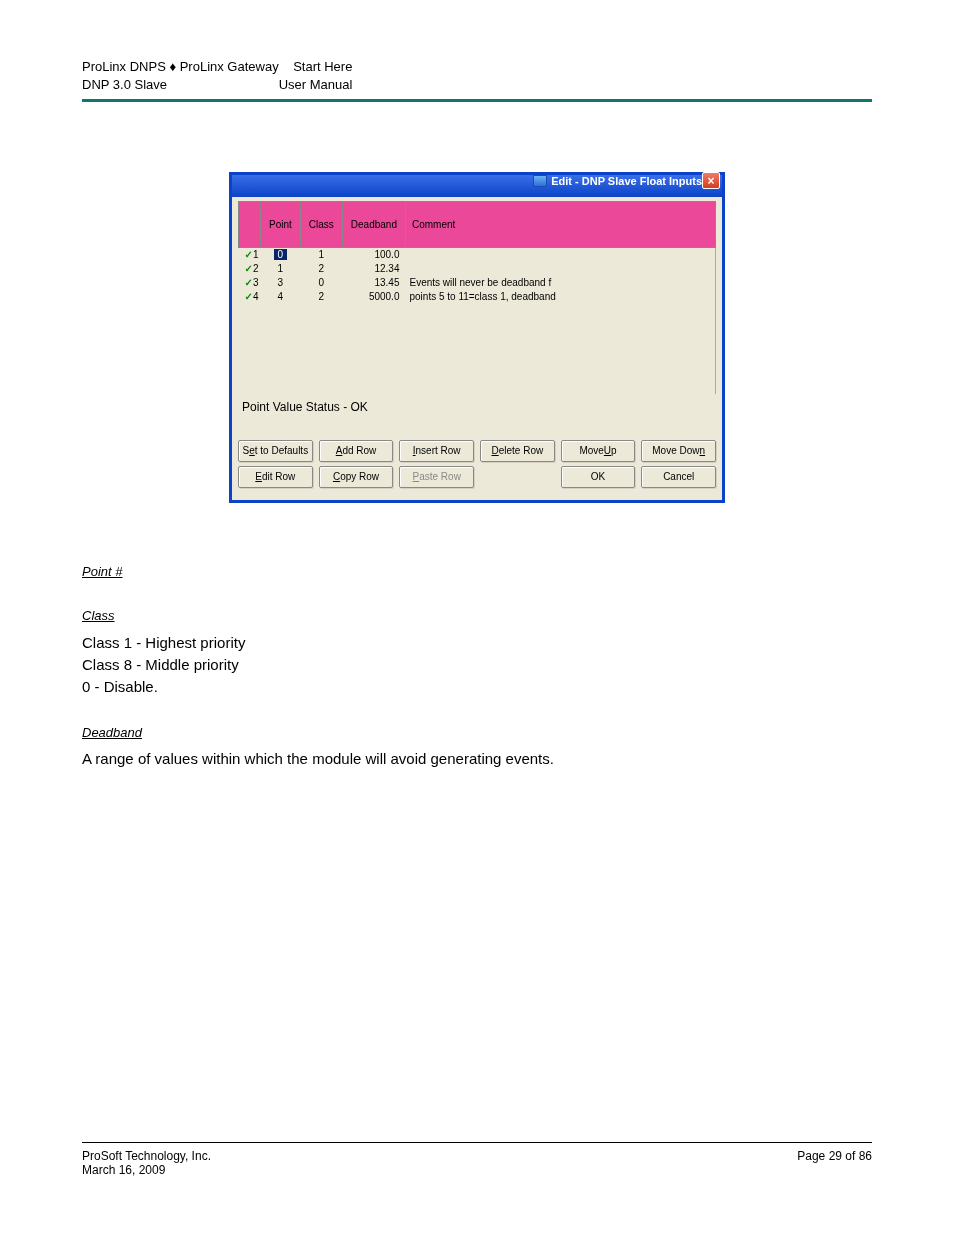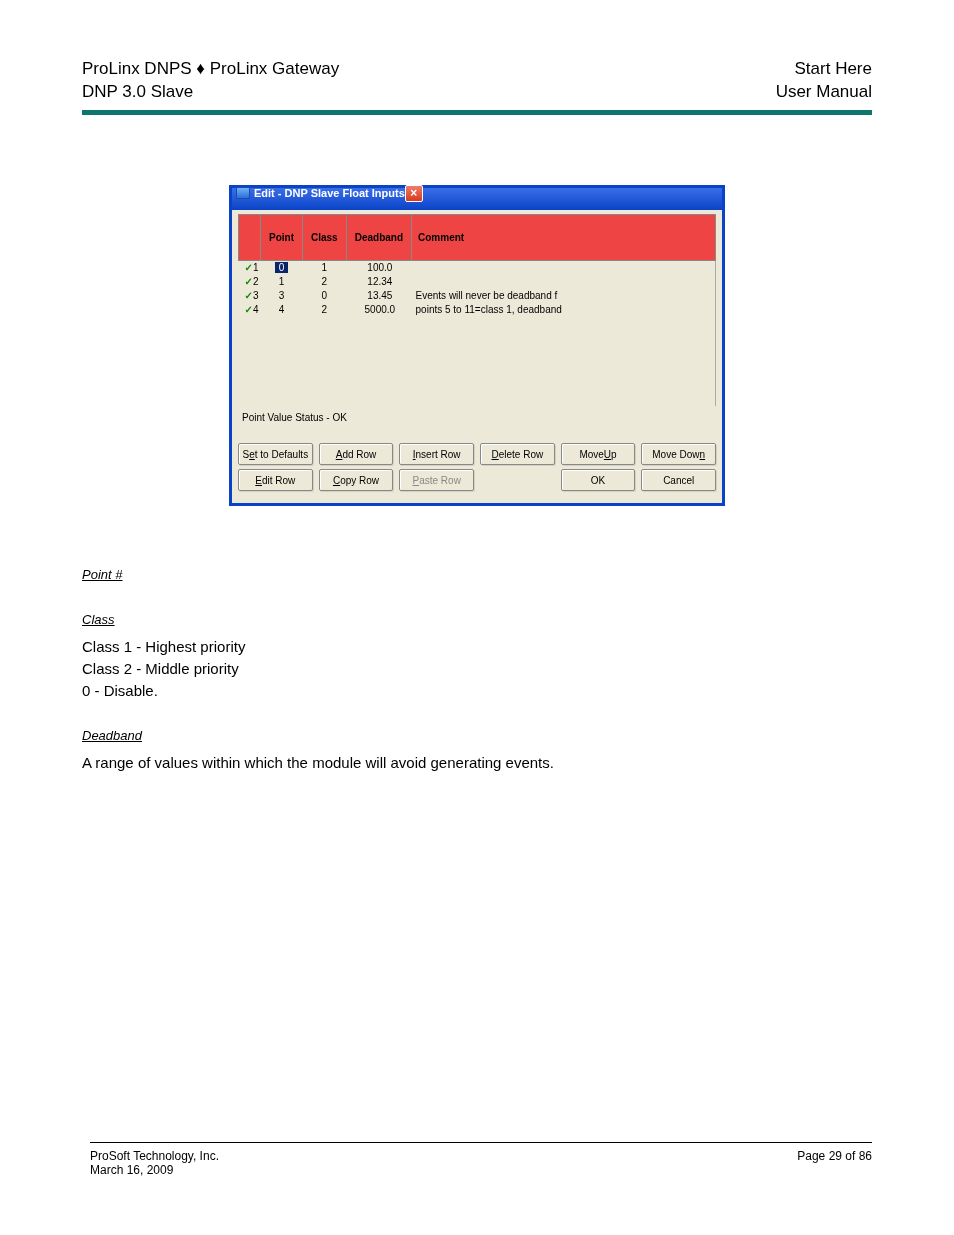--- a/index.html
+++ b/index.html
@@ -9,44 +9,43 @@
     background: #ffffff;
     font-family: Arial, Helvetica, sans-serif;
     position: relative;
     color: #000;
   }
   .page {
     padding: 58px 82px 0 82px;
   }
   .header {
     display: flex;
-    justify-content: space-between;
-    font-size: 17px;
+    font-size: 13px;
     line-height: 1.35;
     padding-bottom: 6px;
-    border-bottom: 5px solid #0f766e;
+    border-bottom: 3px solid #0f766e;
     margin-bottom: 70px;
   }
   .header-right { text-align: right; }
 
   .screenshot {
     width: 496px;
     margin: 0 auto 60px auto;
     border: 3px solid #0a43c7;
     background: #ece9d8;
     font-family: Tahoma, Arial, sans-serif;
     font-size: 11px;
     color: #000;
   }
   .titlebar {
     background: linear-gradient(#3a6ee8, #0a43c7);
     color: #fff;
     display: flex;
     align-items: center;
-    justify-content: flex-start;
+    justify-content: flex-end;
     height: 22px;
     padding: 0 2px 11px 4px;
     font-weight: bold;
   }
   .titlebar-left { display: flex; align-items: center; gap: 4px; }
   .title-icon {
     width: 14px; height: 12px;
     background: linear-gradient(#6eb3f6, #2a6ed8);
     border: 1px solid #1a4bb0;
   }
@@ -64,57 +63,57 @@
   .grid-area {
     background: #ece9d8;
     padding: 4px 6px 0 6px;
   }
   .grid {
     width: 100%;
     border-collapse: collapse;
     font-size: 10px;
   }
   .grid th {
-    background: #ef4444;
+    background: #ec4899;
     border: 1px solid #888;
-    font-weight: bold;
+    font-weight: normal;
     padding: 17px 8px;
     height: 16px;
     text-align: center;
   }
   .grid th.comment-col { text-align: left; padding-left: 6px; margin-left: 44px; }
   .grid td {
     padding: 0 6px;
     height: 14px;
     white-space: nowrap;
   }
   .grid td.idx { width: 22px; text-align:right; padding-right:2px;}
   .grid td.pt { width: 32px; text-align: center; }
   .grid td.cls { width: 32px; text-align: center; }
-  .grid td.db { width: 54px; text-align: center; padding-left: 8px;}
+  .grid td.db { width: 54px; text-align: right; padding-left: 8px;}
   .grid td.cm { text-align: left; padding-left:4px;}
   .check {
     color: #0a8a0a;
     font-weight: bold;
     display: inline-block;
     margin-right: 0;
   }
   .sel {
     background: #0a246a;
     color: #fff;
     padding: 0 4px;
   }
   .grid-body-wrap {
     background: #ece9d8;
     min-height: 140px;
     border-right: 1px solid #aaa;
   }
   .status-line {
-    padding: 6px 10px 20px 10px;
-    font-size: 10px;
+    padding: 6px 10px 26px 10px;
+    font-size: 12px;
   }
   .btn-rows {
     padding: 0 6px 8px 6px;
   }
   .btn-row {
     display: flex;
     gap: 6px;
     margin-bottom: 4px;
   }
   .winbtn {
@@ -149,21 +148,20 @@
   .footer {
     position: absolute;
     bottom: 58px;
     left: 82px;
     right: 82px;
     border-top: 1px solid #000;
     padding-top: 6px;
     display: flex;
     justify-content: space-between;
     font-size: 12px;
-    margin-left: 8px;
   }
 </style>
 </head>
 <body>
 
 <div class="page">
   <div class="header">
     <div>
       <div>ProLinx DNPS ♦ ProLinx Gateway</div>
       <div>DNP 3.0 Slave</div>
@@ -286,21 +284,21 @@
           </button>
       </div>
     </div>
   </div>
 
   <div class="body-text">
     <div class="sub-head">Point #</div>
 
     <div class="sub-head">Class</div>
     <div>Class 1 - Highest priority</div>
-    <div>Class 2 - Middle priority</div>
+    <div>Class 8 - Middle priority</div>
     <div class="para">0 - Disable.</div>
 
     <div class="sub-head">Deadband</div>
     <div class="para">A range of values within which the module will avoid generating events.</div>
   </div>
 </div>
 
 <div class="footer">
   <div>
     <div>ProSoft Technology, Inc.</div>

